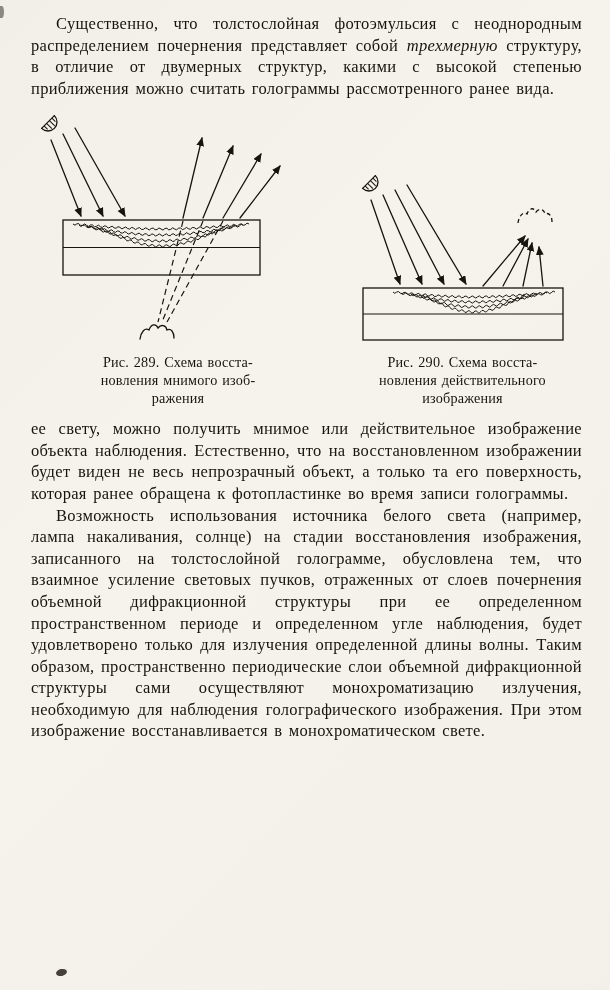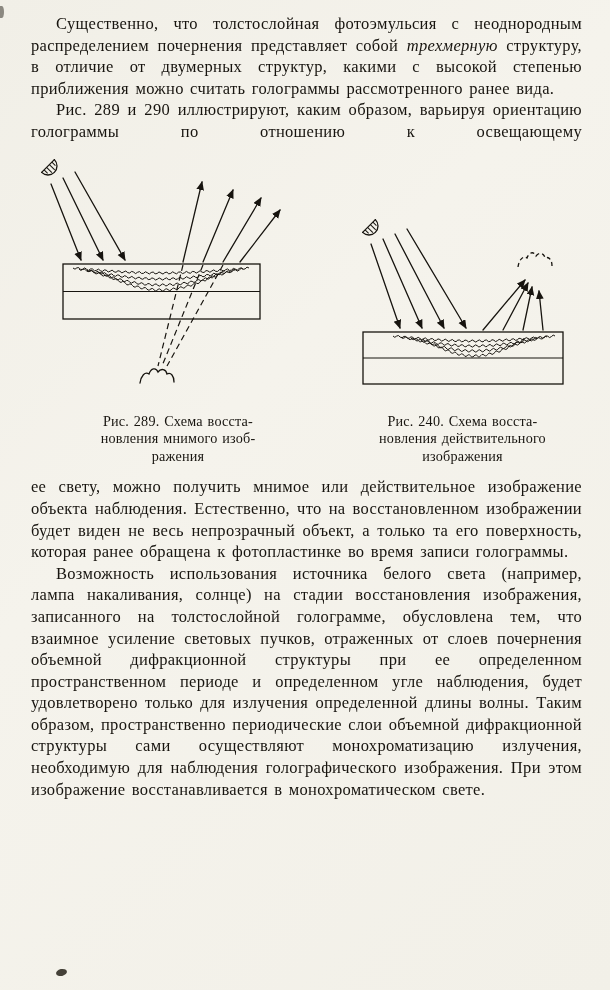--- a/index.html
+++ b/index.html
@@ -21,42 +21,41 @@
   p{margin:0;}
   .indent{text-indent:25px;}
   .cont{text-align-last:justify;}
   .figures-row{
     display:flex;justify-content:space-between;align-items:flex-end;
     margin:9px 2px 11px 2px;
   }
   figure{margin:0;display:flex;flex-direction:column;align-items:center;}
   figcaption{
     font-size:14.2px;line-height:17.6px;letter-spacing:0.2px;word-spacing:1px;
-    text-align:center;white-space:pre-line;margin-top:21px;
+    text-align:center;white-space:pre-line;margin-top:6px;
     text-align-last:center;
   }
   .st{stroke:#17140f;fill:none;stroke-width:1.3;stroke-linecap:round;}
   .thin{stroke:#17140f;fill:none;stroke-width:1;}
   .dash{stroke:#17140f;fill:none;stroke-width:1.2;stroke-dasharray:6,4;}
   .objdash{stroke:#17140f;fill:none;stroke-width:1.3;stroke-dasharray:4,3;}
   .artifact{
     position:absolute;background:#262219;border-radius:50%;
   }
   .a1{left:56px;top:969px;width:11px;height:7px;opacity:.85;transform:rotate(-12deg);}
   .a2{left:0px;top:6px;width:4px;height:12px;opacity:.5;border-radius:0 60% 60% 0;}
 </style>
 </head>
 <body>
 
 <div class="page">
 
   <p class="indent"><span>Существенно, что толстослойная фотоэмульсия с неоднородным распределением почернения представляет собой </span><i>трехмерную</i><span> структуру, в отличие от двумерных структур, какими с высокой степенью приближения можно считать голограммы рассмотренного ранее вида.</span></p>
 
 
-  <p class="indent cont">Рис. 289 и 290 иллюстрируют, каким образом, варьируя ориентацию голограммы по отношению к освещающему</p>
 
   <div class="figures-row">
 
     <figure>
       <svg width="290" height="240" viewBox="0 0 290 240">
         <defs>
           <marker id="ah289" markerWidth="9" markerHeight="8" refX="6.2" refY="3" orient="auto">
             <path d="M0,0 L7,3 L0,6 Z" fill="#17140f"></path>
           </marker>
         </defs>
@@ -132,21 +131,21 @@
         <path class="thin" d="M48.0,126.0L49.8,127.3L51.6,126.1L53.4,125.5L55.2,127.1L57.0,127.8L58.8,126.4L60.6,126.4L62.4,128.2L64.2,128.2L66.0,126.8L67.8,127.4L69.6,129.1L71.4,128.4L73.2,127.3L75.0,128.5L76.8,129.7L78.6,128.6L80.4,127.9L82.2,129.5L84.0,130.2L85.8,128.7L87.6,128.7L89.4,130.4L91.2,130.4L93.0,128.9L94.8,129.5L96.6,131.1L98.4,130.4L100.2,129.1L102.0,130.3L103.8,131.5L105.6,130.3L107.4,129.5L109.2,131.1L111.0,131.7L112.8,130.1L114.6,130.0L116.4,131.7L118.2,131.5L120.0,130.0L121.8,130.5L123.6,132.0L125.4,131.2L127.2,129.9L129.0,131.0L130.8,132.1L132.6,130.8L134.4,129.9L136.2,131.4L138.0,131.9L139.8,130.2L141.6,130.0L143.4,131.6L145.2,131.4L147.0,129.7L148.8,130.2L150.6,131.6L152.4,130.7L154.2,129.3L156.0,130.3L157.8,131.3L159.6,129.9L161.4,129.0L163.2,130.4L165.0,130.8L166.8,129.1L168.6,128.8L170.4,130.3L172.2,130.0L174.0,128.3L175.8,128.6L177.6,130.0L179.4,129.0L181.2,127.6L183.0,128.5L184.8,129.4L186.6,128.0L188.4,127.0L190.2,128.3L192.0,128.7L193.8,126.9L195.6,126.6L197.4,128.0L199.2,127.7L201.0,125.9L202.8,126.2L204.6,127.6L206.4,126.6L208.2,125.1L210.0,126.0"></path>
         <path class="thin" d="M56.0,127.0L57.6,128.4L59.2,127.9L60.9,126.9L62.5,127.8L64.1,129.5L65.7,129.5L67.4,128.4L69.0,128.7L70.6,130.4L72.2,131.0L73.8,129.9L75.5,129.6L77.1,131.2L78.7,132.3L80.3,131.5L82.0,130.7L83.6,131.8L85.2,133.3L86.8,133.0L88.4,131.8L90.1,132.4L91.7,134.1L93.3,134.3L94.9,133.0L96.6,132.9L98.2,134.5L99.8,135.3L101.4,134.2L103.0,133.5L104.7,134.8L106.3,136.0L107.9,135.3L109.5,134.2L111.2,134.9L112.8,136.4L114.4,136.2L116.0,134.8L117.6,134.9L119.3,136.4L120.9,136.8L122.5,135.5L124.1,134.9L125.8,136.2L127.4,137.1L129.0,136.0L130.6,134.9L132.2,135.7L133.9,137.0L135.5,136.4L137.1,134.9L138.7,135.2L140.4,136.6L142.0,136.5L143.6,134.9L145.2,134.5L146.8,135.8L148.5,136.3L150.1,134.9L151.7,133.9L153.3,134.8L155.0,135.7L156.6,134.7L158.2,133.2L159.8,133.6L161.4,134.8L163.1,134.3L164.7,132.7L166.3,132.4L167.9,133.7L169.6,133.7L171.2,132.1L172.8,131.2L174.4,132.3L176.0,132.9L177.7,131.5L179.3,130.1L180.9,130.7L182.5,131.7L184.2,130.8L185.8,129.1L187.4,129.1L189.0,130.3L190.6,130.0L192.3,128.2L193.9,127.6L195.5,128.7L197.1,129.0L198.8,127.4L200.4,126.2L202.0,127.0"></path>
         <path class="thin" d="M66.0,128.0L67.4,129.5L68.8,129.6L70.2,128.7L71.6,128.8L73.0,130.3L74.4,131.7L75.8,131.8L77.2,130.9L78.6,131.0L80.0,132.4L81.4,133.9L82.8,133.9L84.2,133.1L85.6,133.1L87.0,134.5L88.4,135.9L89.8,135.9L91.2,135.0L92.6,135.0L94.0,136.4L95.4,137.7L96.8,137.7L98.2,136.7L99.6,136.6L101.0,138.0L102.4,139.3L103.8,139.2L105.2,138.1L106.6,138.0L108.0,139.3L109.4,140.5L110.8,140.3L112.2,139.2L113.6,139.0L115.0,140.2L116.4,141.4L117.8,141.1L119.2,140.0L120.6,139.7L122.0,140.8L123.4,141.9L124.8,141.6L126.2,140.3L127.6,139.9L129.0,141.0L130.4,142.0L131.8,141.6L133.2,140.3L134.6,139.8L136.0,140.8L137.4,141.8L138.8,141.3L140.2,139.8L141.6,139.3L143.0,140.2L144.4,141.1L145.8,140.5L147.2,139.0L148.6,138.4L150.0,139.3L151.4,140.1L152.8,139.4L154.2,137.9L155.6,137.2L157.0,138.0L158.4,138.7L159.8,138.0L161.2,136.4L162.6,135.7L164.0,136.4L165.4,137.0L166.8,136.3L168.2,134.6L169.6,133.8L171.0,134.5L172.4,135.1L173.8,134.3L175.2,132.6L176.6,131.8L178.0,132.4L179.4,133.1L180.8,132.2L182.2,130.5L183.6,129.7L185.0,130.3L186.4,130.9L187.8,130.0L189.2,128.3L190.6,127.4L192.0,128.0"></path>
         <path class="thin" d="M78.0,129.0L79.1,130.5L80.3,131.1L81.4,130.8L82.5,130.4L83.7,131.0L84.8,132.5L85.9,134.1L87.1,134.6L88.2,134.3L89.3,133.9L90.5,134.4L91.6,135.9L92.7,137.4L93.9,137.9L95.0,137.5L96.1,137.1L97.3,137.6L98.4,139.0L99.5,140.4L100.7,140.9L101.8,140.4L102.9,139.9L104.1,140.3L105.2,141.6L106.3,143.0L107.5,143.3L108.6,142.8L109.7,142.1L110.9,142.5L112.0,143.7L113.1,145.0L114.3,145.2L115.4,144.5L116.5,143.8L117.7,144.0L118.8,145.2L119.9,146.3L121.1,146.4L122.2,145.6L123.3,144.8L124.5,144.9L125.6,145.9L126.7,146.9L127.9,146.9L129.0,146.0L130.1,145.0L131.3,145.0L132.4,145.9L133.5,146.8L134.7,146.7L135.8,145.6L136.9,144.5L138.1,144.4L139.2,145.2L140.3,145.9L141.5,145.7L142.6,144.5L143.7,143.3L144.9,143.1L146.0,143.7L147.1,144.4L148.3,144.0L149.4,142.8L150.5,141.4L151.7,141.1L152.8,141.6L153.9,142.2L155.1,141.8L156.2,140.4L157.3,139.0L158.5,138.5L159.6,139.0L160.7,139.5L161.9,139.0L163.0,137.5L164.1,136.0L165.3,135.5L166.4,135.9L167.5,136.3L168.7,135.8L169.8,134.3L170.9,132.7L172.1,132.2L173.2,132.5L174.3,132.9L175.5,132.3L176.6,130.8L177.7,129.2L178.9,128.6L180.0,129.0"></path>
 
         <line class="st" x1="138" y1="120" x2="180" y2="70" marker-end="url(#ah290)"></line>
         <line class="st" x1="158" y1="120" x2="183" y2="73" marker-end="url(#ah290)"></line>
         <line class="st" x1="178" y1="120" x2="187" y2="77" marker-end="url(#ah290)"></line>
         <line class="st" x1="198" y1="120" x2="194" y2="81" marker-end="url(#ah290)"></line>
       </svg>
-      <figcaption>Рис. 240. Схема восста-
+      <figcaption>Рис. 290. Схема восста-
 новления действительного
 изображения</figcaption>
     </figure>
 
   </div>
 
   <p>ее свету, можно получить мнимое или действительное изображение объекта наблюдения. Естественно, что на восстановленном изображении будет виден не весь непрозрачный объект, а только та его поверхность, которая ранее обращена к фотопластинке во время записи голограммы.</p>
 
   <p class="indent">Возможность использования источника белого света (например, лампа накаливания, солнце) на стадии восстановления изображения, записанного на толстослойной голограмме, обусловлена тем, что взаимное усиление световых пучков, отраженных от слоев почернения объемной дифракционной структуры при ее определенном пространственном периоде и определенном угле наблюдения, будет удовлетворено только для излучения определенной длины волны. Таким образом, пространственно периодические слои объемной дифракционной структуры сами осуществляют монохроматизацию излучения, необходимую для наблюдения голографического изображения. При этом изображение восстанавливается в монохроматическом свете.</p>
 

